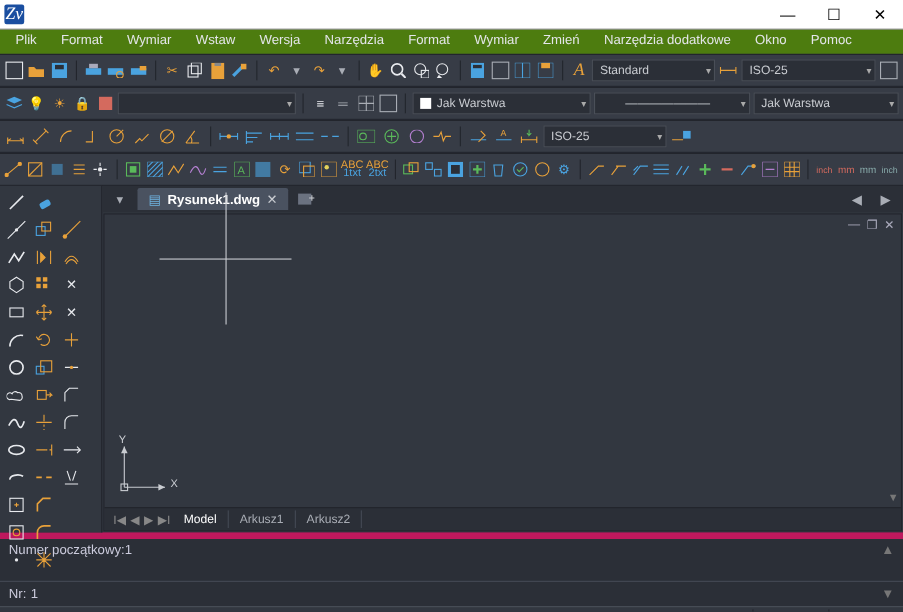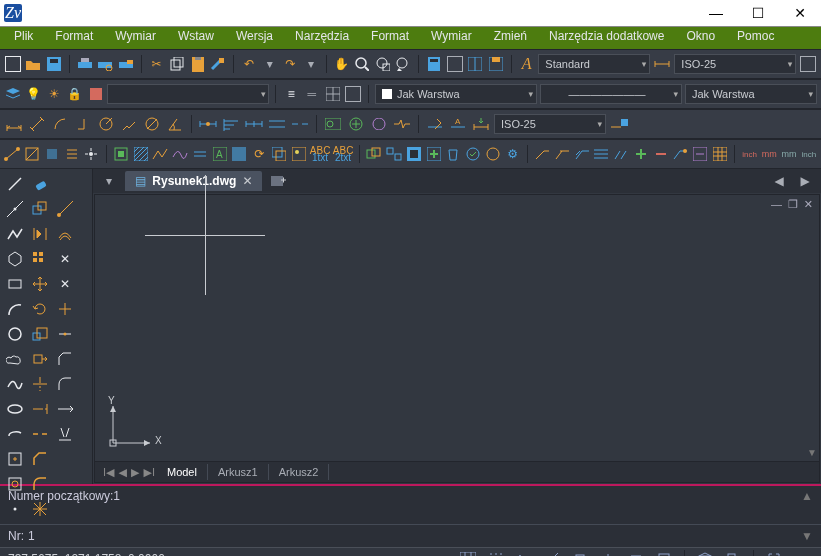--- a/index.html
+++ b/index.html
@@ -25,21 +25,21 @@
 .canvaspane{flex:1;background:#323740;border:1px solid #22252c;position:relative;margin:1px}
 .canvaspane .mini{position:absolute;top:3px;right:6px;display:flex;gap:6px;font-size:11px;color:#aab}
 .crosshair{position:absolute;left:110px;top:40px}
 .crosshair .h{position:absolute;width:120px;height:1px;background:#c9ccd1;left:-60px;top:0}
 .crosshair .v{position:absolute;height:120px;width:1px;background:#c9ccd1;top:-60px;left:0}
 .ucs{position:absolute;left:10px;bottom:26px;font-size:10px;color:#c9ccd1}
 .layouttabs{height:20px;background:#2b2f37;display:flex;align-items:center;gap:0;font-size:11px;padding-left:6px;border-top:1px solid #22252c}
 .lt{padding:2px 10px;border-right:1px solid #444a55;color:#a9adb5}
 .lt.active{color:#fff;font-weight:normal}
 .nav{color:#888;padding:0 2px}
-.cmdzone{background:#2b2f37;border-top:2px solid #be185d}
+.cmdzone{background:#2b2f37;border-top:6px solid #be185d}
 .cmdhist{padding:3px 8px;color:#ccd;font-size:12px;height:32px;display:flex;align-items:flex-start}
 .cmdline{border-top:1px solid #444a55;padding:3px 8px;display:flex;align-items:center;gap:2px;font-size:12px;color:#ccd}
 .cmdline input{background:transparent;border:none;color:#ccd;font-size:12px;flex:1;outline:none}
 .status{height:22px;background:#323740;border-top:1px solid #4a4f58;display:flex;align-items:center;padding:0 8px;gap:6px;color:#d0d3d8;font-size:12px}
 .status .spacer{flex:1}
 .status .sbtn{width:22px;height:18px;display:inline-flex;align-items:center;justify-content:center;color:#8fa2c9}
 
 .c-or{color:#e8a13a}.c-bl{color:#4aa3e0}.c-gn{color:#5ab95a}.c-rd{color:#d46a5e}.c-pu{color:#b37fd0}.c-ye{color:#e4d25a}.c-gy{color:#a9adb5}.c-wh{color:#e8eaee}
 svg{display:block}
 </style>

